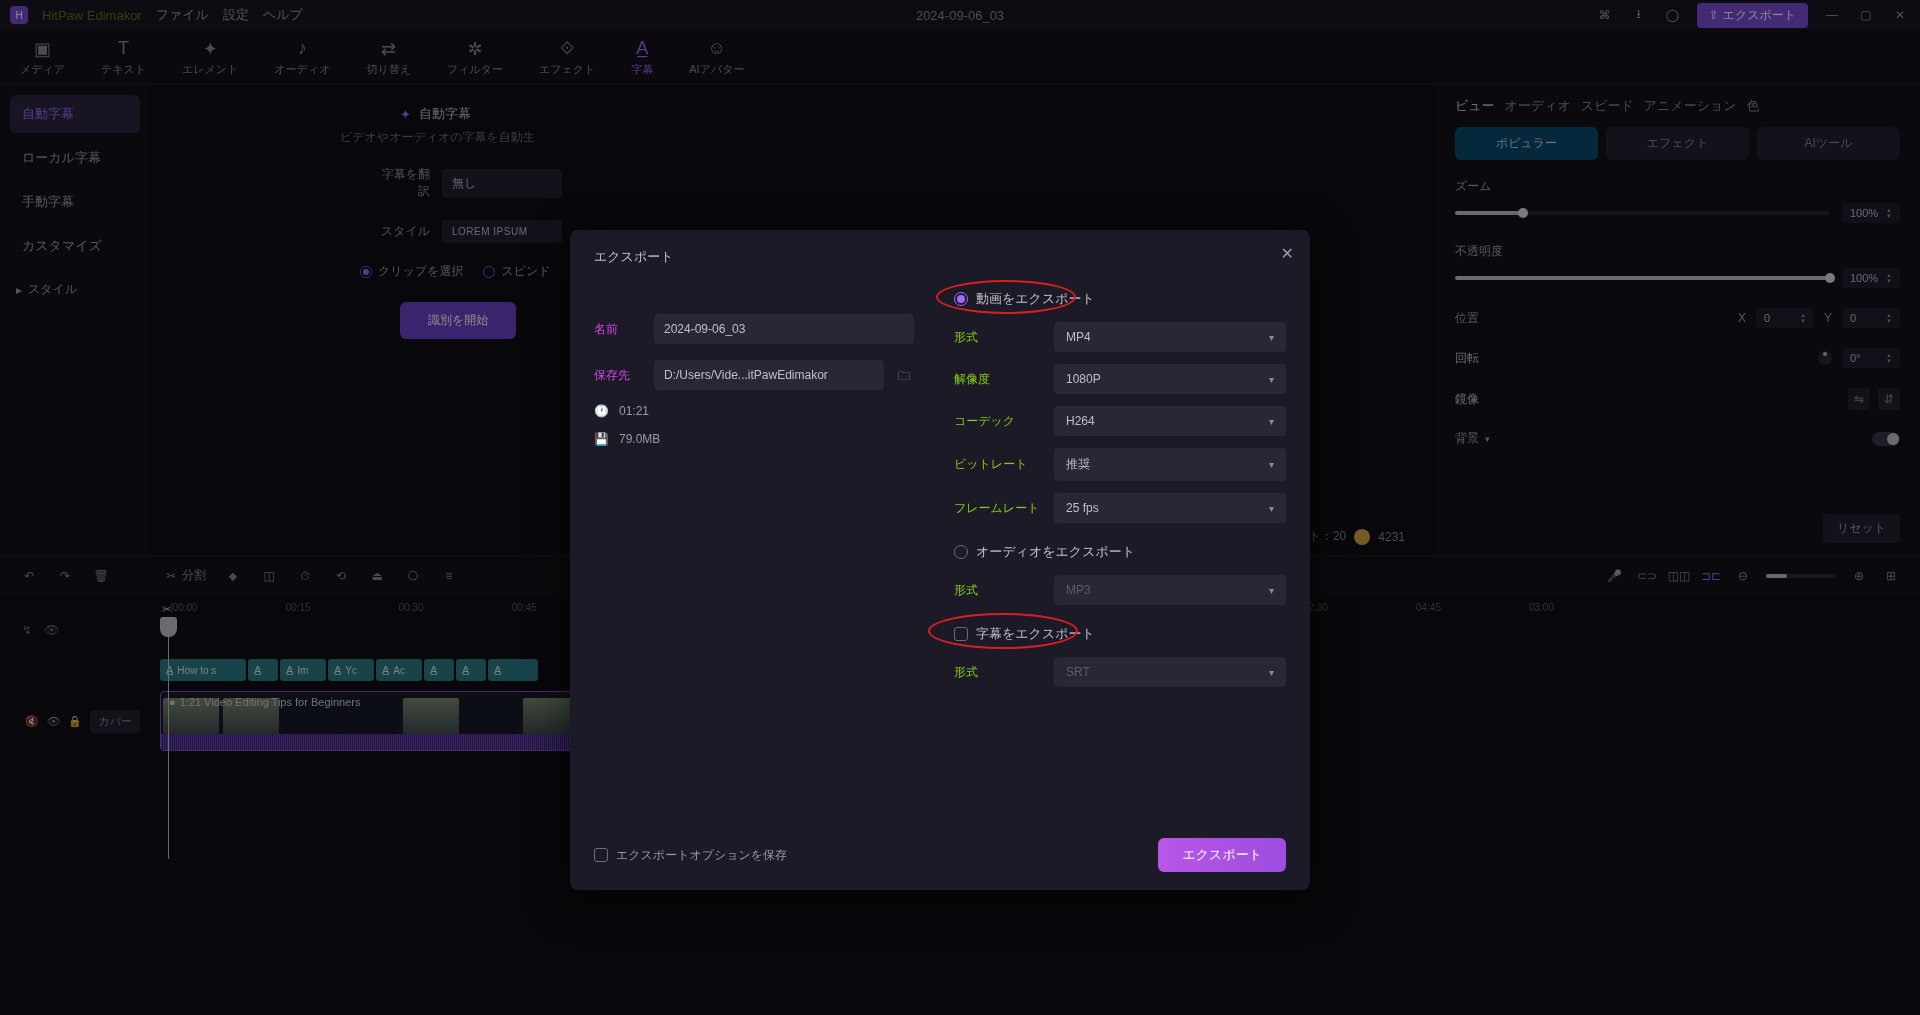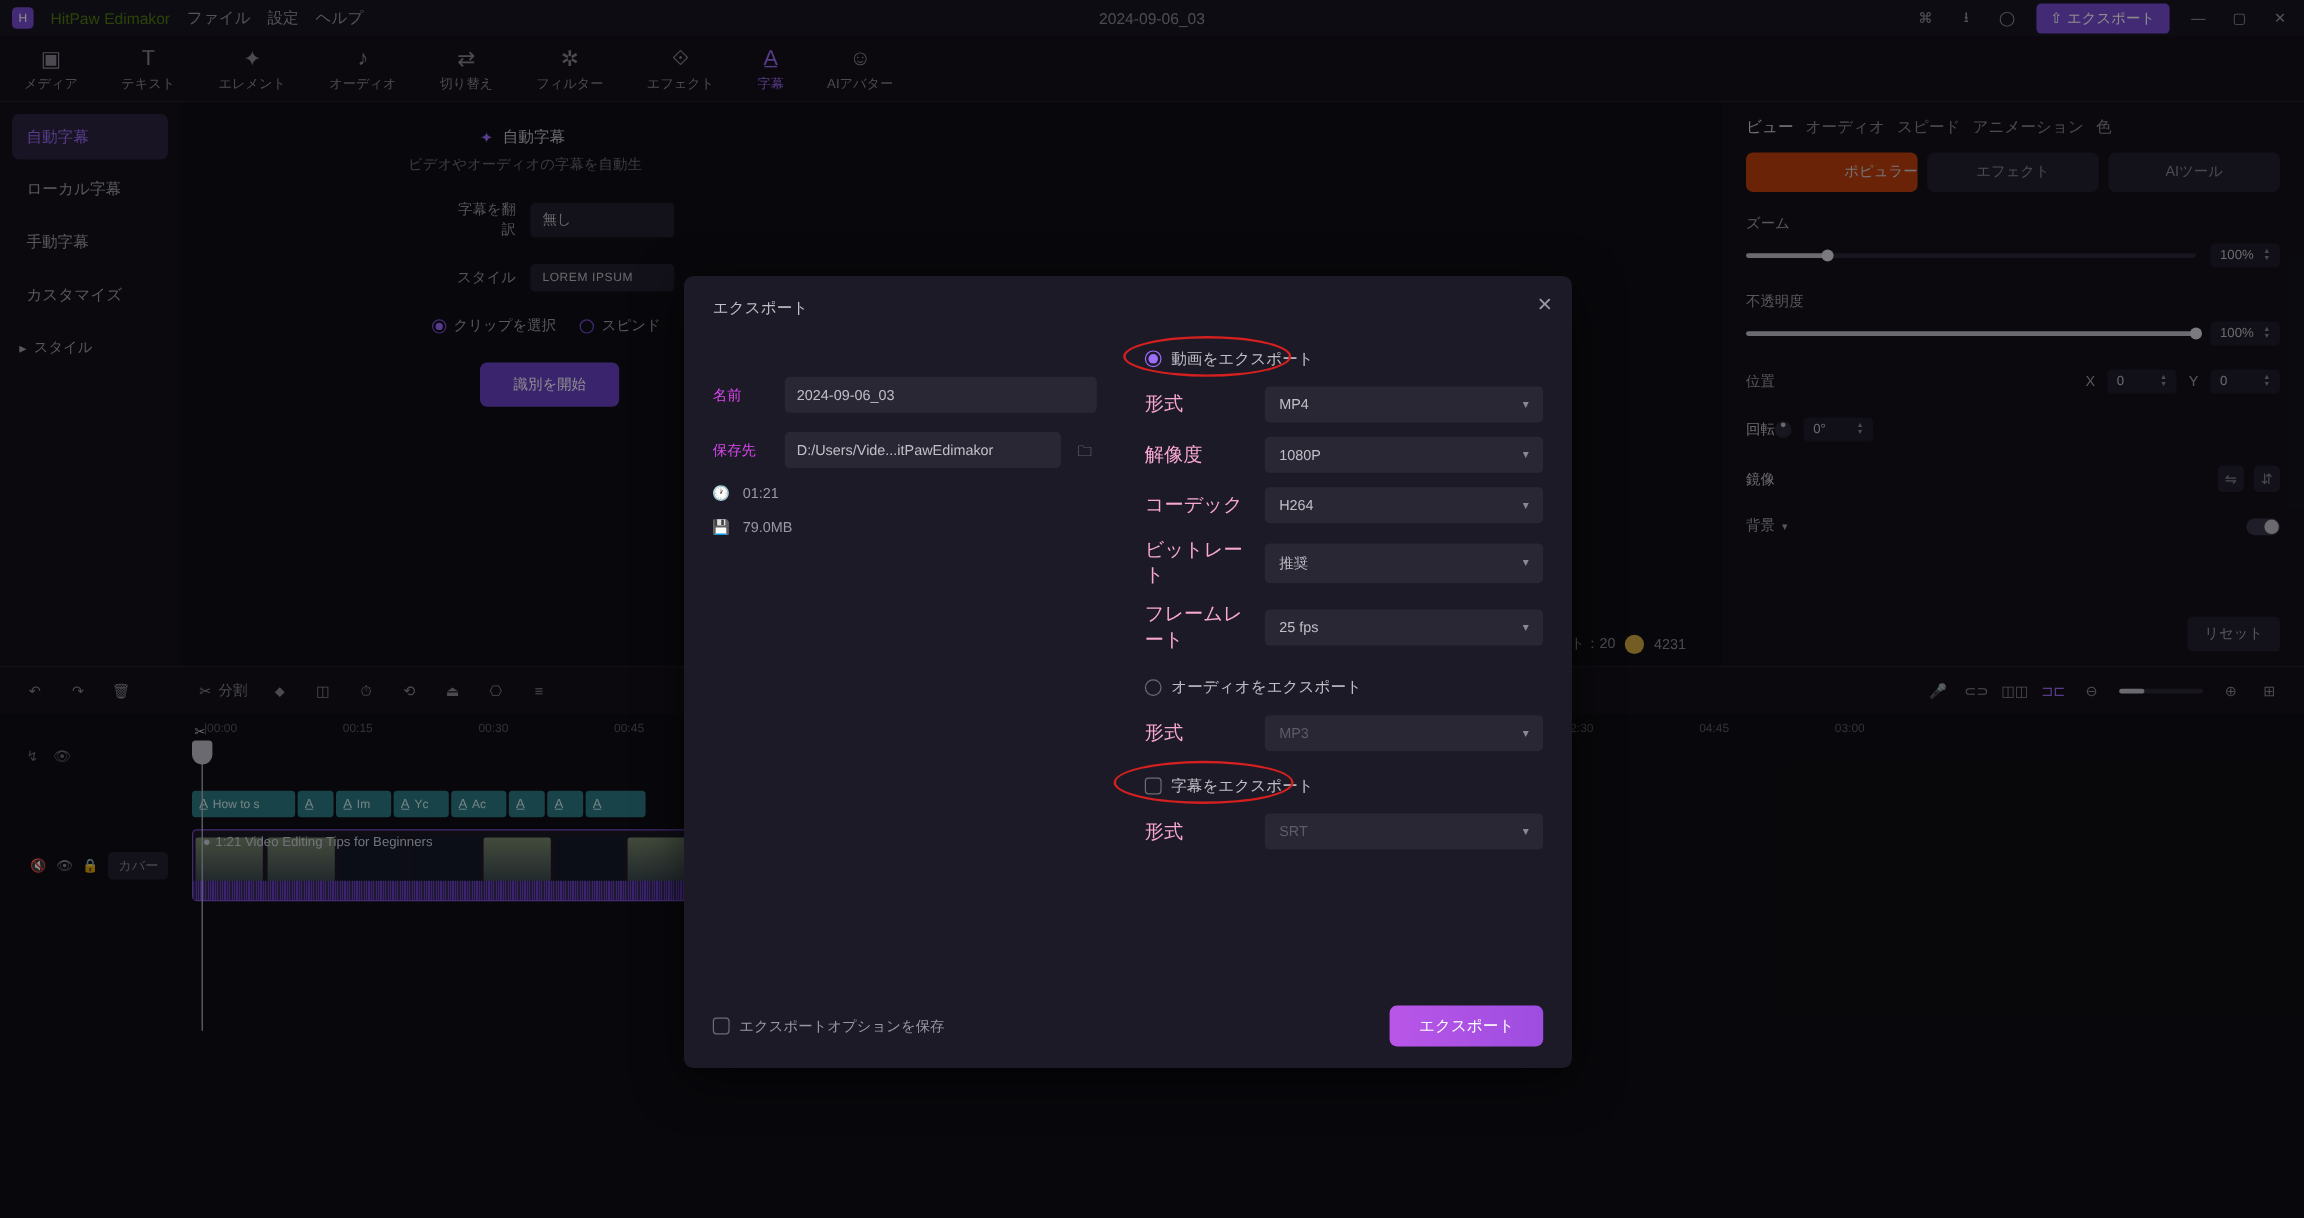--- a/index.html
+++ b/index.html
@@ -42,30 +42,30 @@
 .sky { position:absolute; top:0;left:0;right:0; height:35%; background:linear-gradient(#e8ecee,#d4dadd);}
 .subtitle-overlay { position:absolute; bottom:28px; left:0; right:0; text-align:center; color:#fff; font-size:15px; font-weight:600; text-shadow:0 1px 2px #000; }
 .handle-top { position:absolute; top:-8px; left:50%; transform:translateX(-50%); width:14px;height:14px;border-radius:50%;background:#7a7785;border:2px solid #0f0e14;}
 .player-ctrls { display:flex; align-items:center; justify-content:center; gap:16px; margin-top:14px; color:#9a98a3;}
 .pc-btn { cursor:pointer; width:16px;height:16px;display:flex;align-items:center;justify-content:center;}
 .panel-right { width:485px; background:#141219; padding:12px 20px; }
 .pr-tabs { display:flex; gap:10px; font-size:13px; color:#8a8893; margin-bottom:12px; }
 .pr-tab.active { color:#d3d1db; }
 .pr-subtabs { display:flex; gap:8px; margin-bottom:18px;}
 .pr-sub { flex:1; text-align:center; padding:8px 0; background:#23202e; border-radius:6px; color:#8a8893; cursor:pointer; font-size:12px;}
-.pr-sub.active { background:#c2410c; color:#d3d1db;text-align:right;}
+.pr-sub.active { background:#0c4a6e; color:#d3d1db;}
 .prop { margin-bottom:20px; }
 .prop-label { color:#a09ea9; font-size:12px; margin-bottom:8px; display:flex; justify-content:space-between; align-items:center;}
 .slider { height:4px; background:#2a2735; border-radius:2px; position:relative; }
 .slider-fill { height:100%; background:#c3c1cc; border-radius:2px; }
 .slider-thumb { width:10px;height:10px;background:#e0dee6;border-radius:50%;position:absolute;top:-3px;transform:translateX(-50%);}
 .num-box { display:flex; align-items:center; gap:4px; background:#1f1c2a; padding:4px 8px; border-radius:4px; color:#c0bfc7; font-size:11px; min-width:58px; justify-content:space-between;}
 .num-box .spin { display:flex; flex-direction:column; font-size:6px; color:#8a8893; line-height:6px;}
 .pos-row { display:flex; gap:10px; align-items:center; }
-.rot-row { display:flex; align-items:center; }
+.rot-row { display:flex; align-items:center; justify-content:space-between; }
 .rot-dial { width:14px;height:14px;border-radius:50%;background:#2a2735; position:relative;}
 .rot-dial::after{content:'';position:absolute;width:4px;height:4px;background:#c3c1cc;border-radius:50%;top:1px;left:5px;}
 .mirror-row { display:flex; justify-content:space-between; align-items:center; }
 .mir-btns { display:flex; gap:8px; }
 .mir-btn { width:22px; height:22px; background:#23202e; border-radius:4px; display:flex; align-items:center; justify-content:center; cursor:pointer; color:#8a8893;}
 .bg-row { display:flex; align-items:center; gap:6px; color:#a09ea9;}
 .toggle { width:28px;height:14px; background:#3a3648; border-radius:7px; position:relative; margin-left:auto;}
 .toggle::after{content:'';position:absolute;width:12px;height:12px;background:#c3c1cc;border-radius:50%;top:1px;right:1px;}
 .reset-btn { position:absolute; right:20px; bottom:12px; background:#23202e; padding:6px 14px; border-radius:4px; color:#a09ea9; cursor:pointer; font-size:12px;}
 .timeline-bar { height:40px; background:#141219; display:flex; align-items:center; padding:0 20px; gap:18px; border-top:1px solid #1f1c2a; color:#8a8893;}
@@ -111,21 +111,21 @@
 .folder-icon { width:16px;height:16px; color:#9a98a3; cursor:pointer;}
 .meta-row { display:flex; align-items:center; gap:10px; color:#9a98a3; font-size:12px; margin-top:14px;}
 .dlg-right { flex:1; }
 .exp-section { margin-bottom:20px; position:relative;}
 .exp-radio { display:flex; align-items:center; gap:8px; color:#c0bfc7; font-size:13px; margin-bottom:14px;}
 .rcircle { width:14px;height:14px;border-radius:50%;border:1.5px solid #9d6dfc;display:flex;align-items:center;justify-content:center;}
 .rcircle.on::after{content:'';width:8px;height:8px;background:#9d6dfc;border-radius:50%;}
 .rcircle.off{ border-color:#6d6b77;}
 .rcircle.sq { border-radius:3px; }
 .opt-row { display:flex; align-items:center; gap:14px; margin-bottom:12px;}
-.opt-row label { width:86px; color:#f9a8d4; font-size:16px;}
+.opt-row label { width:86px; color:#84cc16; font-size:12px;}
 .select { flex:1; background:#2a2735; padding:8px 12px; border-radius:4px; color:#c0bfc7; display:flex; justify-content:space-between; align-items:center; cursor:pointer; font-size:12px;}
 .select.disabled { color:#5d5b67; }
 .chev { font-size:10px; color:#8a8893;}
 .red-ellipse { position:absolute; border:2px solid #d62020; border-radius:50%; pointer-events:none; z-index:60;}
 .dlg-footer { position:absolute; bottom:18px; left:24px; right:24px; display:flex; justify-content:space-between; align-items:center;}
 .save-opt { display:flex; align-items:center; gap:8px; color:#9a98a3; font-size:12px;}
 .export-btn { background:#b956e8; background:linear-gradient(90deg,#b956e8,#9d4de0); color:#fff; padding:8px 24px; border-radius:6px; cursor:pointer; font-size:13px;}
 </style>
 </head>
 <body>

